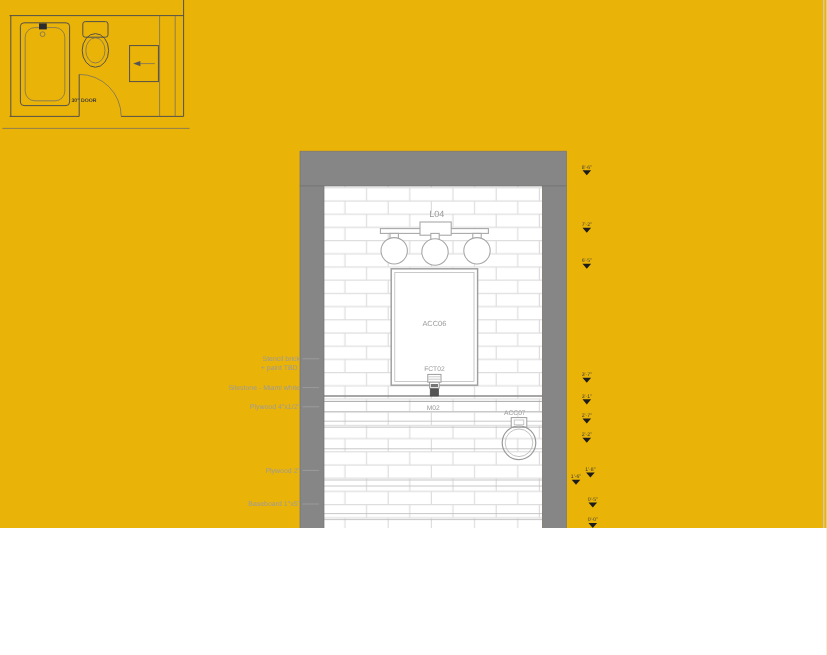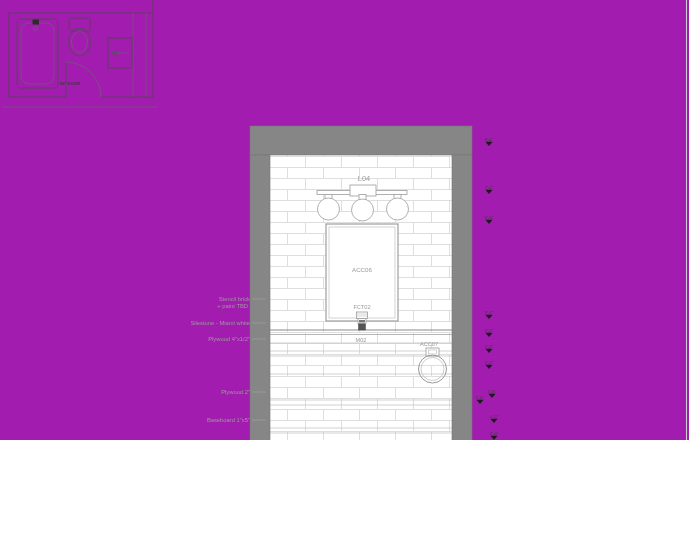--- a/index.html
+++ b/index.html
@@ -1,16 +1,16 @@
 <!DOCTYPE html>
 <html><head>
 <meta charset="utf-8">
 <style>
   html,body{margin:0;padding:0;background:#fff;}
-  .sheet{position:relative;width:689px;height:440px;background:#a21caf;overflow:hidden;
+  .sheet{position:relative;width:689px;height:440px;background:#eab308;overflow:hidden;
          font-family:"Liberation Sans",sans-serif;}
   svg text{font-family:"Liberation Sans",sans-serif;}
   .plan-line{stroke:#4c4c4c;stroke-width:0.8;fill:none;}
   .plan-thin{stroke:#6a6a6a;stroke-width:0.6;fill:none;}
   .door-label{font-size:4.3px;font-weight:bold;fill:#3a3a3a;text-anchor:middle;}
   .band{stroke:#767676;stroke-width:0.6;}
   .fix{stroke:#a7a7a7;stroke-width:0.9;fill:#ffffff;}
   .fix-thin{stroke:#b5b5b5;stroke-width:0.6;fill:none;}
   .lbl{fill:#9a9a9a;text-anchor:middle;}
   .lbl-big{font-size:7.5px;}

